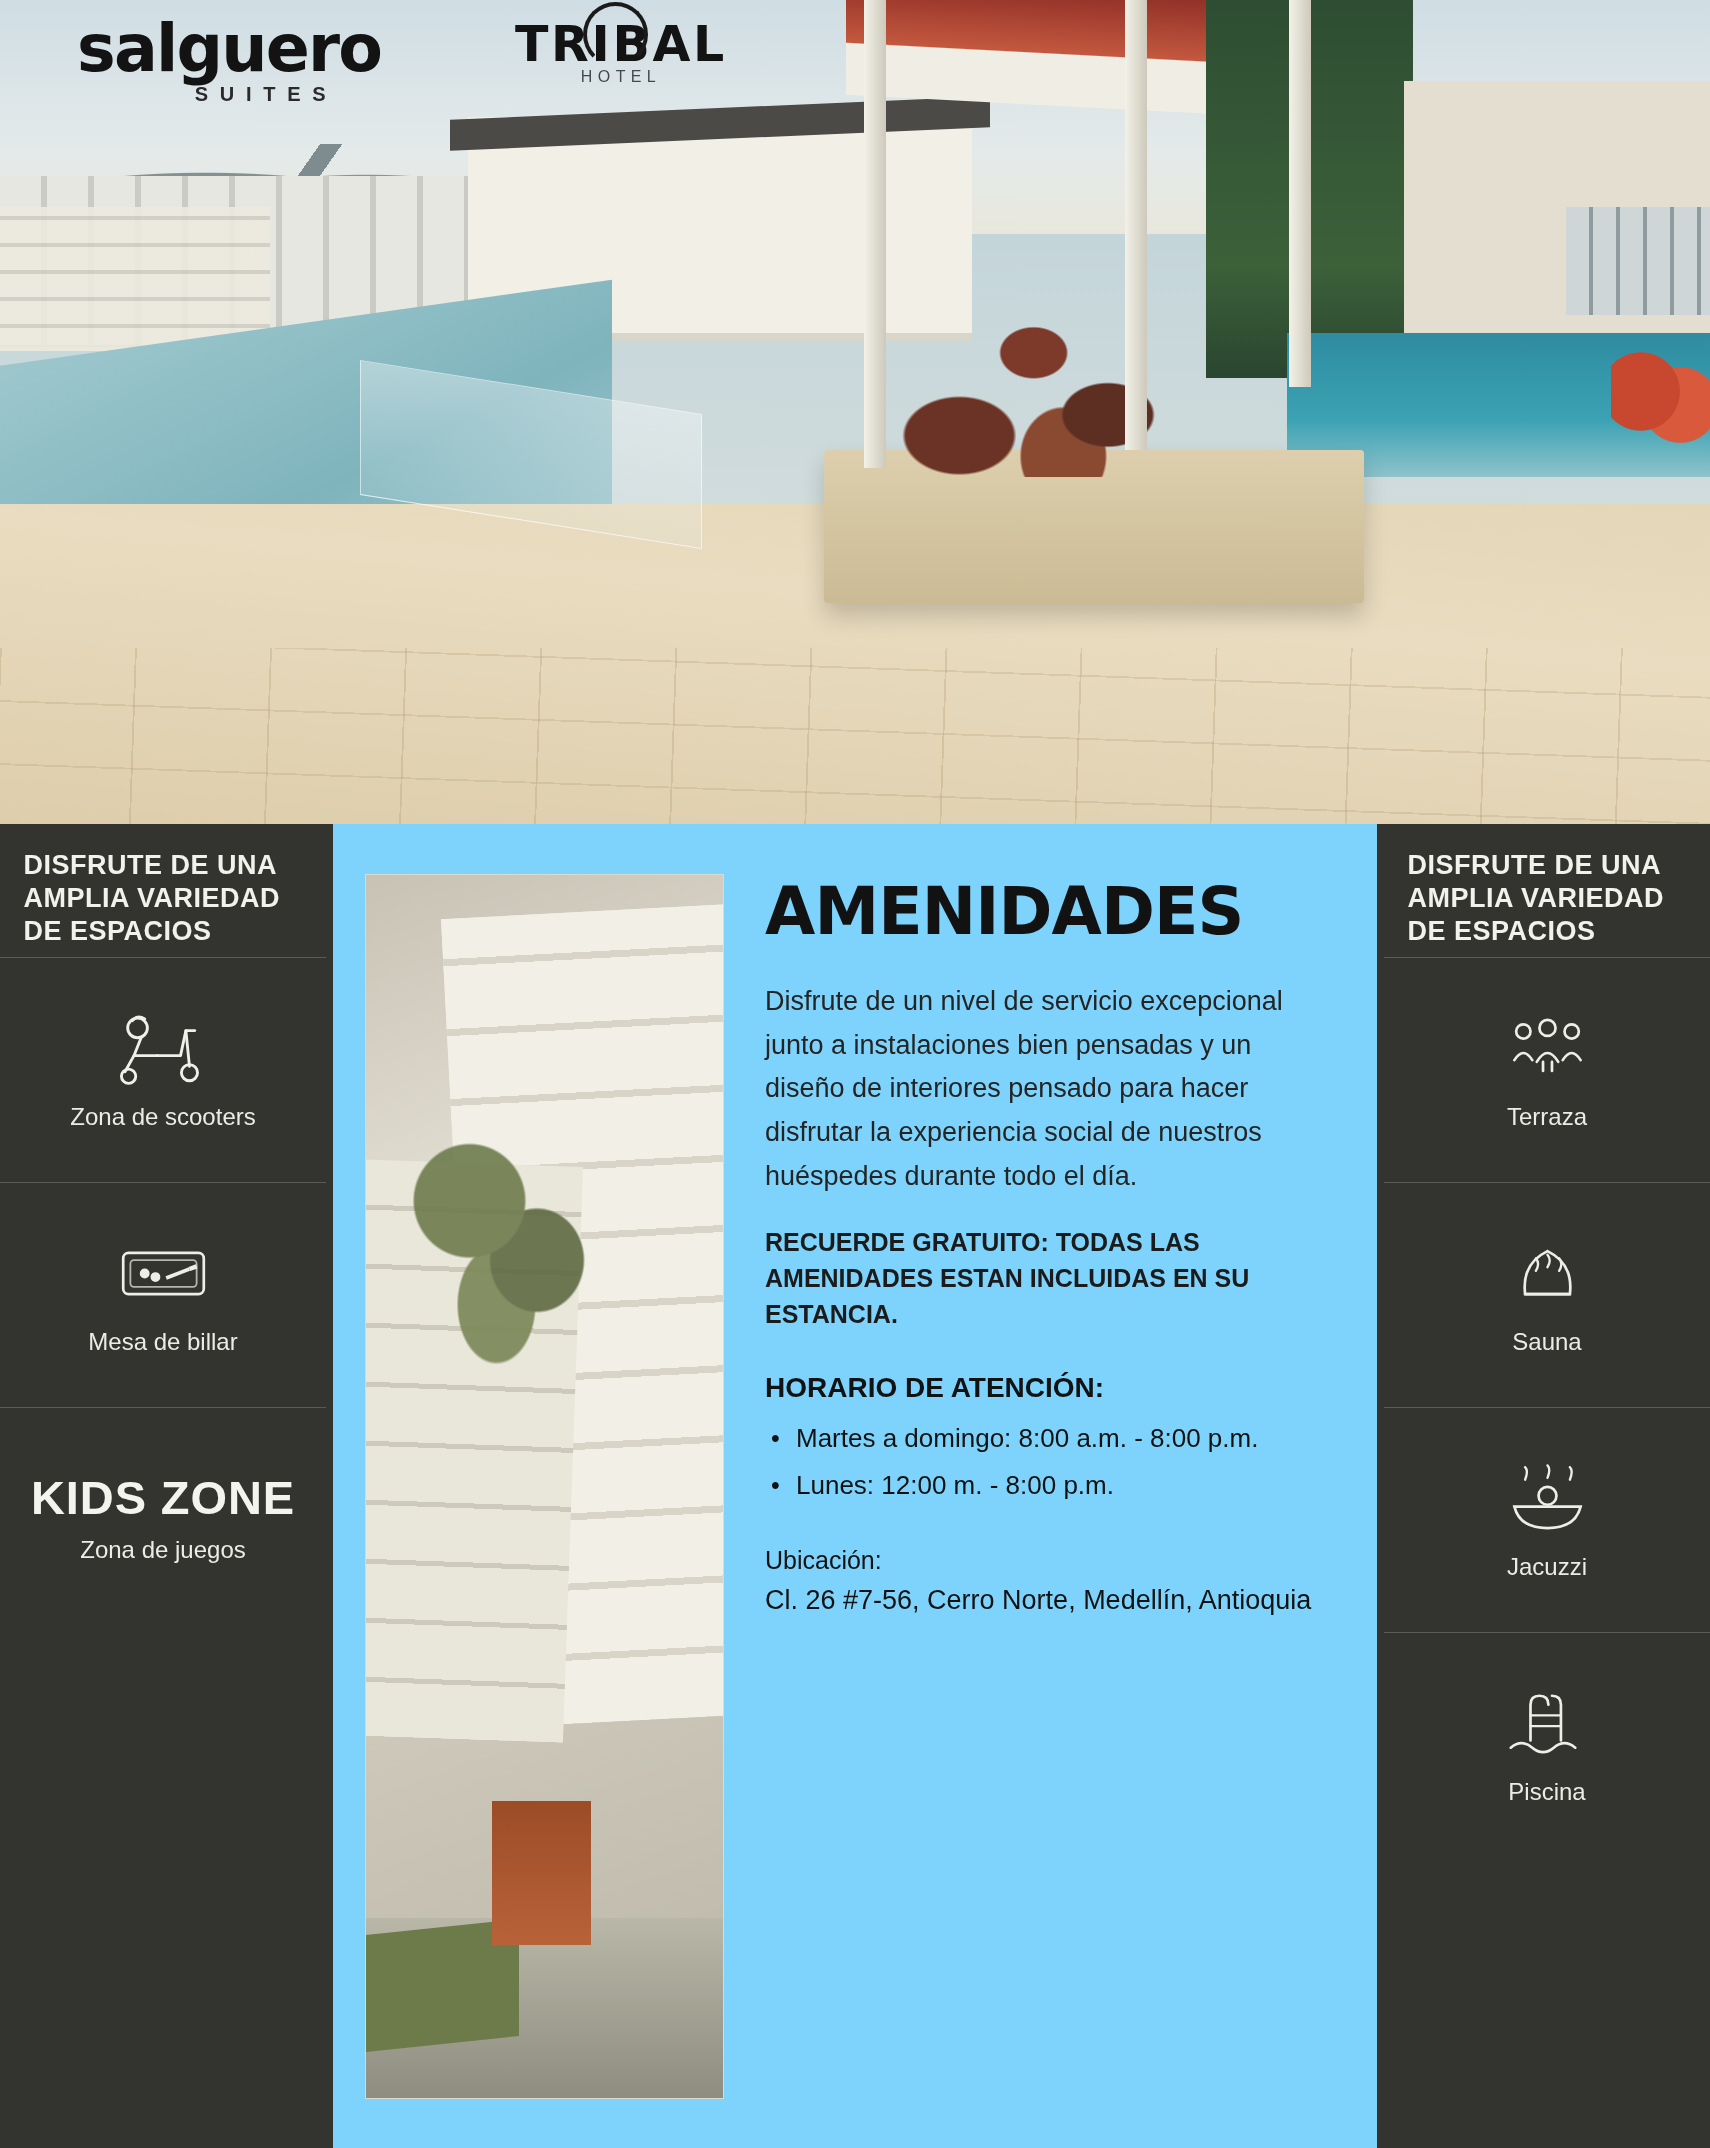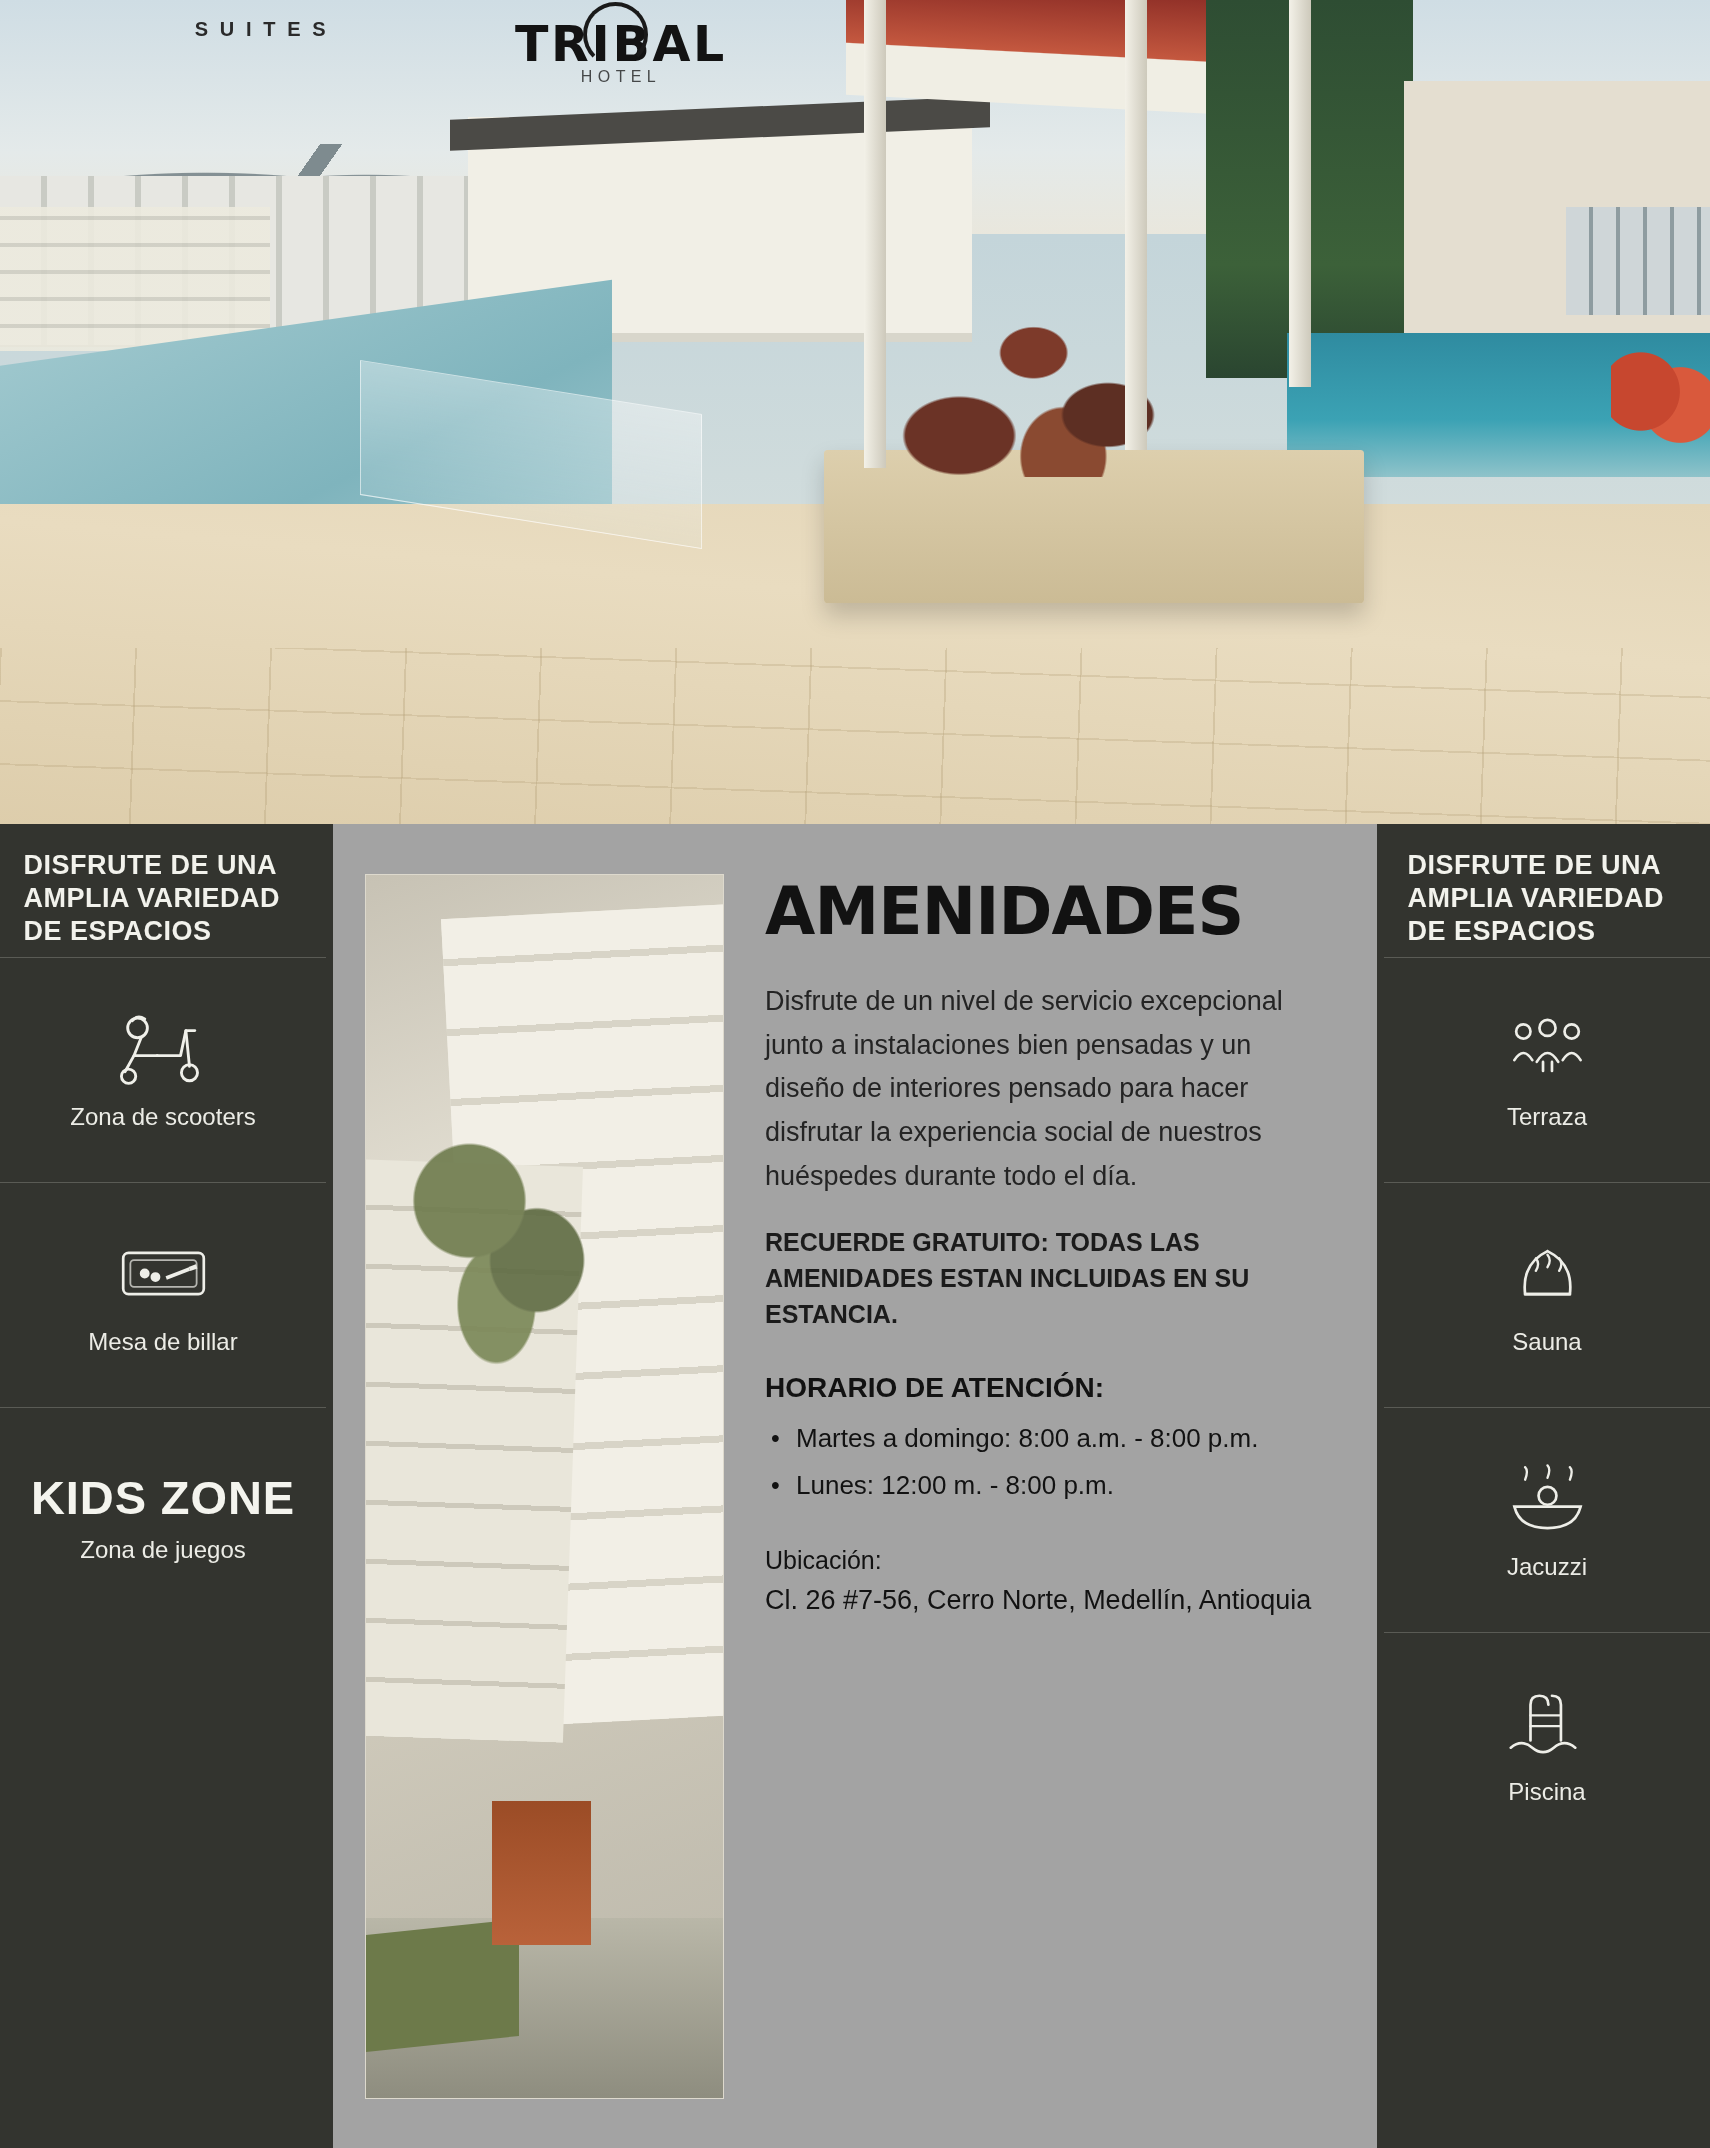--- a/index.html
+++ b/index.html
@@ -196,21 +196,21 @@
   .amen-icon { width:99px; height:77px; position:relative; }
   .amen-icon svg { width:100%; height:100%; }
   .kids-text {
     font-size:47px; font-weight:800; color:#f4f4ee; line-height:.95;
     text-align:left; letter-spacing:0.9px;
   }
 
   
   .center {
     position:absolute; left:333px; top:0; width:1044px; height:1325px;
-    background:#a3a3a3;
+    background:#7dd3fc;
     display:flex;
   }
   .center-photo-wrap {
     width:414px; padding:50px 23.4px 50px 32px;
   }
   .center-photo {
     width:100%; height:100%;
     background:
       linear-gradient(160deg,#c7c2b4 0%, #e6e2d6 30%, #cfcabb 60%, #b9b5a8 100%);
     position:relative; overflow:hidden;
@@ -301,20 +301,21 @@
     <div class="hero-glassrail"></div>
     <div class="hero-pool-right"></div>
     <div class="hero-slide"></div>
     <div class="hero-planter"></div>
     <div class="hero-plant"></div>
     <div class="hero-col" style="left:864px; top:0; height:468px;"></div>
     <div class="hero-col" style="left:1125px; top:0; height:450px;"></div>
     <div class="hero-col" style="left:1289px; top:0; height:387px;"></div>
 
     <div class="logo-salguero">
+      <div class="name">salguero</div>
       <div class="sub">SUITES</div>
     </div>
     <div class="logo-tribal">
       <div class="ring"></div>
       <div class="tname">TRIBAL</div>
       <div class="tsub">HOTEL</div>
     </div>
   </div>
 
   <div class="lower">

